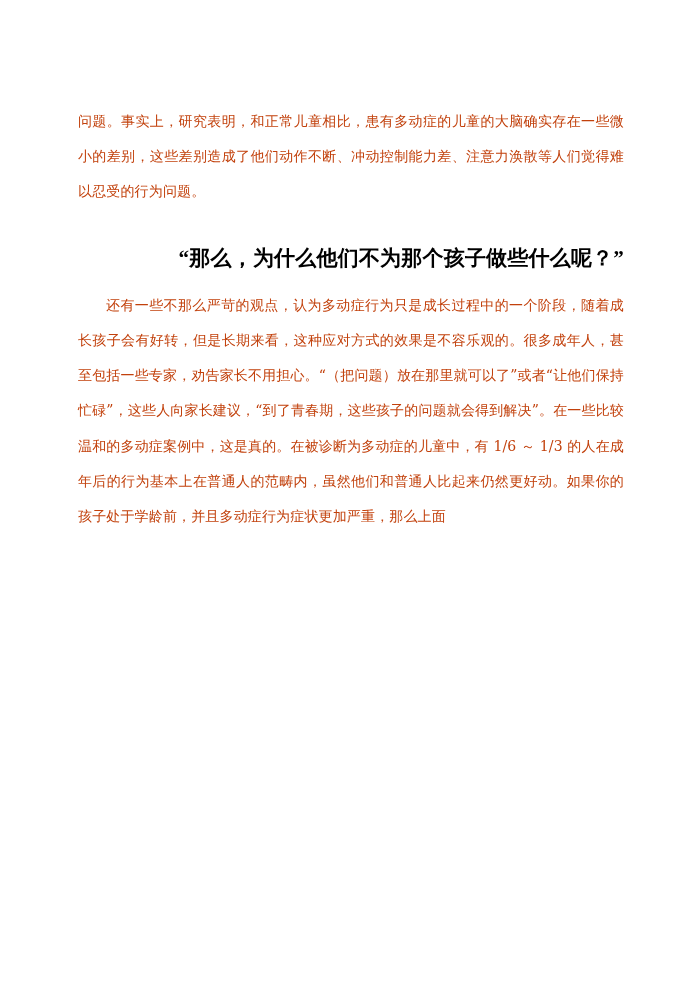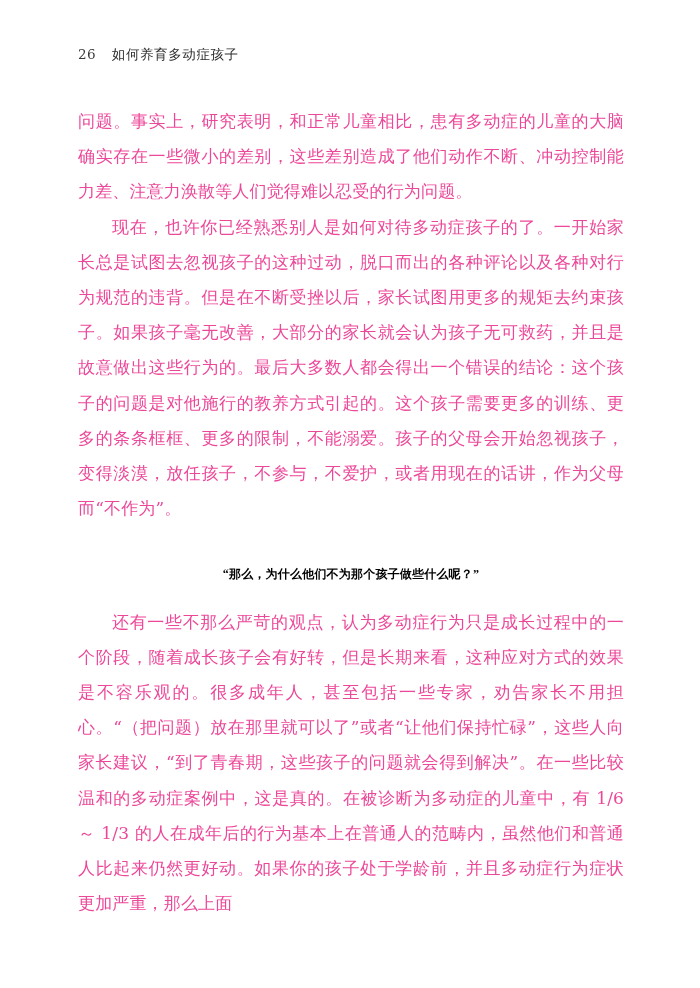--- a/index.html
+++ b/index.html
@@ -48,56 +48,51 @@
   
   .text-column {
     position: absolute;
     left: 78px;
     top: 104px;
     width: 546px;
   }
 
   p.body-para {
     margin: 0;
-    font-size: 17px;
+    font-size: 14px;
     line-height: 35.2px;
     text-align: justify;
     text-justify: inter-character;
     letter-spacing: 0.15px;
-    color: #ec4899;
+    color: #c2410c;
     font-family: "DejaVu Serif", "Liberation Serif", serif;
   }
   p.body-para.indent {
     text-indent: 2em;
   }
 
   
   p.subheading {
     margin: 0;
     padding-top: 31px;
     padding-bottom: 12px;
-    font-size: 12px;
+    font-size: 21px;
     line-height: 35.2px;
     font-weight: bold;
     letter-spacing: 0.2px;
     color: #000000;
     font-family: Liberation Serif, serif;
-    text-align: center;
+    text-align: right;
   }
 </style>
 </head>
 <body>
 
 <div class="page">
 
-  <div class="running-header">
-    <span class="folio">26</span>
-    <span class="book-title">如何养育多动症孩子</span>
-  </div>
 
   <div class="text-column">
     <p class="body-para">问题。事实上，研究表明，和正常儿童相比，患有多动症的儿童的大脑确实存在一些微小的差别，这些差别造成了他们动作不断、冲动控制能力差、注意力涣散等人们觉得难以忍受的行为问题。</p>
-    <p class="body-para indent">现在，也许你已经熟悉别人是如何对待多动症孩子的了。一开始家长总是试图去忽视孩子的这种过动，脱口而出的各种评论以及各种对行为规范的违背。但是在不断受挫以后，家长试图用更多的规矩去约束孩子。如果孩子毫无改善，大部分的家长就会认为孩子无可救药，并且是故意做出这些行为的。最后大多数人都会得出一个错误的结论：这个孩子的问题是对他施行的教养方式引起的。这个孩子需要更多的训练、更多的条条框框、更多的限制，不能溺爱。孩子的父母会开始忽视孩子，变得淡漠，放任孩子，不参与，不爱护，或者用现在的话讲，作为父母而“不作为”。</p>
     <p class="subheading">“那么，为什么他们不为那个孩子做些什么呢？”</p>
     <p class="body-para indent">还有一些不那么严苛的观点，认为多动症行为只是成长过程中的一个阶段，随着成长孩子会有好转，但是长期来看，这种应对方式的效果是不容乐观的。很多成年人，甚至包括一些专家，劝告家长不用担心。“（把问题）放在那里就可以了”或者“让他们保持忙碌”，这些人向家长建议，“到了青春期，这些孩子的问题就会得到解决”。在一些比较温和的多动症案例中，这是真的。在被诊断为多动症的儿童中，有 1/6 ～ 1/3 的人在成年后的行为基本上在普通人的范畴内，虽然他们和普通人比起来仍然更好动。如果你的孩子处于学龄前，并且多动症行为症状更加严重，那么上面</p>
   </div>
 
 </div>
 
 </body></html>

